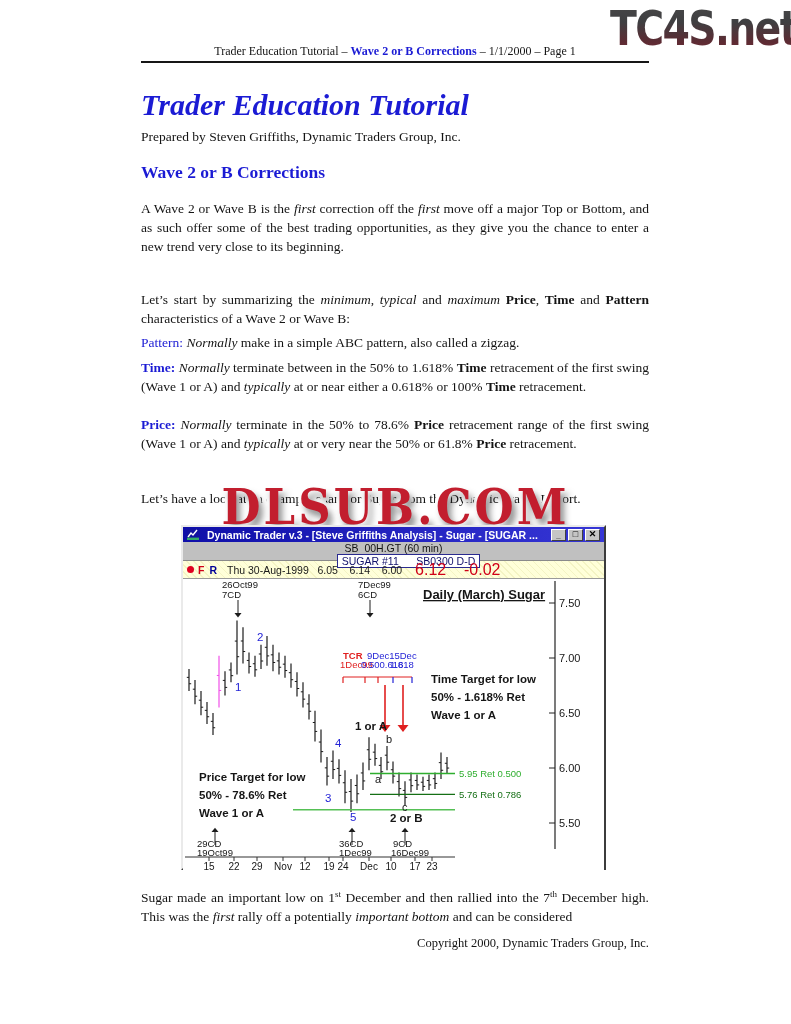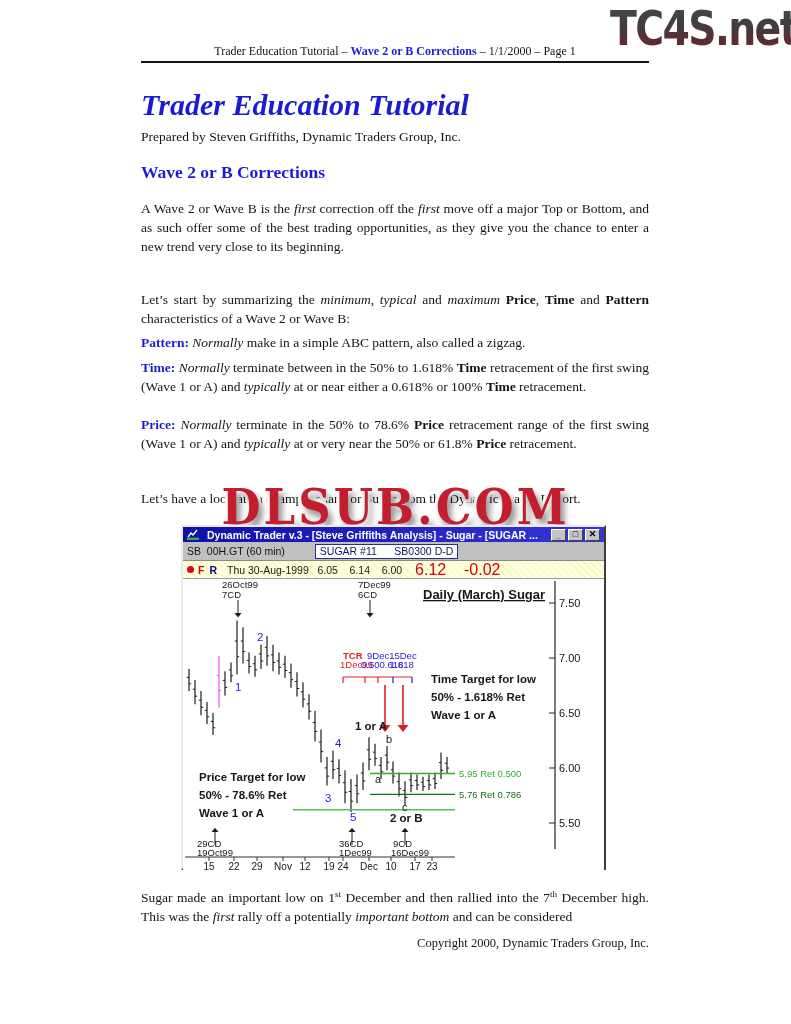--- a/index.html
+++ b/index.html
@@ -48,21 +48,21 @@
     display:flex;align-items:center;gap:8px;padding:0 4px;}
   .app-icon{width:12px;height:11px;flex:0 0 auto;}
   .titlebar-text{flex:1;color:#fff;font-weight:bold;font-size:10.5px;white-space:nowrap;overflow:hidden;}
   .win-btns{display:flex;gap:2px;}
   .win-btn{width:15px;height:12px;background:#c5c5c5;border:1px solid;border-color:#fff #404040 #404040 #fff;
     box-sizing:border-box;display:flex;align-items:flex-end;justify-content:center;
     font-size:8px;font-weight:bold;line-height:9px;color:#000;cursor:default;}
   .win-btn.max{align-items:center;font-size:9px;line-height:1;}
   .win-btn.close{align-items:center;font-size:9px;line-height:1;}
   .row2{height:18px;display:flex;align-items:center;font-size:10.5px;color:#111;
-    padding:0 4px;border-bottom:1px solid #8a8a8a;background:#c0c0c0;}
+    padding:0 20px;border-bottom:1px solid #8a8a8a;background:#c0c0c0;flex-direction:column;}
   .sym-label{white-space:pre;}
   .inst-box{margin-left:30px;background:#fff;border:1px solid #2a2a90;height:13px;line-height:12px;
     padding:0 4px;white-space:pre;color:#10106a;}
   .row3{height:17px;display:flex;align-items:center;gap:4px;padding:0 4px;
     background:repeating-linear-gradient(45deg,#ffffd9 0 4px,#f4f4c4 4px 5px);
     border-bottom:1px solid #9a9a9a;font-weight:bold;font-size:10.5px;}
   .rec-dot{width:7px;height:7px;border-radius:50%;background:#e00020;flex:0 0 auto;}
   .flag-f{color:#d00018;}
   .flag-r{color:#000098;margin-left:1px;}
   .quote-main{color:#1a1a1a;white-space:pre;margin-left:6px;font-weight:normal;font-size:10.5px;}
@@ -81,21 +81,21 @@
 
   <div class="hdr"><span>Trader Education Tutorial – </span><span class="em">Wave 2 or B Corrections</span><span> – 1/1/2000 – Page 1</span></div>
   <div class="hdr-rule"></div>
 
   <div class="doc-title">Trader Education Tutorial</div>
   <div class="prepared">Prepared by Steven Griffiths, Dynamic Traders Group, Inc.</div>
   <div class="sec-head">Wave 2 or B Corrections</div>
 
   <div class="para p1"><span>A Wave 2 or Wave B is the </span><span style="font-style: italic;">first</span><span> correction off the </span><span style="font-style: italic;">first</span><span> move off a major Top or Bottom, and as such offer some of the best trading opportunities, as they give you the chance to enter a new trend very close to its beginning.</span></div>
   <div class="para p2"><span>Let’s start by summarizing the </span><span style="font-style: italic;">minimum</span><span>, </span><span style="font-style: italic;">typical</span><span> and </span><span style="font-style: italic;">maximum</span><span> </span><span style="font-weight: bold;">Price</span><span>, </span><span style="font-weight: bold;">Time</span><span> and </span><span style="font-weight: bold;">Pattern</span><span> characteristics of a Wave 2 or Wave B:</span></div>
-  <div class="para p-pattern"><span style="font-weight: bold; color: rgb(27, 27, 212);">Pattern:</span><span>  </span><span style="font-style: italic;">Normally</span><span> make in a simple ABC pattern, also called a zigzag.</span></div>
+  <div class="para p-pattern"><span style="font-weight: normal; color: rgb(27, 27, 212);">Pattern:</span><span>  </span><span style="font-style: italic;">Normally</span><span> make in a simple ABC pattern, also called a zigzag.</span></div>
   <div class="para p-time"><span style="font-weight: bold; color: rgb(27, 27, 212);">Time:</span><span>   </span><span style="font-style: italic;">Normally</span><span> terminate between in the 50% to 1.618% </span><span style="font-weight: bold;">Time</span><span> retracement of the first swing (Wave 1 or A) and </span><span style="font-style: italic;">typically</span><span> at or near either a 0.618% or 100% </span><span style="font-weight: bold;">Time</span><span> retracement.</span></div>
   <div class="para p-price"><span style="font-weight: bold; color: rgb(27, 27, 212);">Price:</span><span>   </span><span style="font-style: italic;">Normally</span><span> terminate in the 50% to 78.6% </span><span style="font-weight: bold;">Price</span><span> retracement range of the first swing (Wave 1 or A) and </span><span style="font-style: italic;">typically</span><span> at or very near the 50% or 61.8% </span><span style="font-weight: bold;">Price</span><span> retracement.</span></div>
   <div class="para p-look">Let’s have a look at an example chart for Sugar from the Dynamic Trader Report.</div>
 
   <div class="dt-window">
     <div class="titlebar">
       <svg class="app-icon" viewBox="0 0 12 11">
         <rect x="0" y="0" width="12" height="11" fill="#1212a0"></rect>
         <polyline points="1,8 4,4 6,6 10,1" fill="none" stroke="#ffffff" stroke-width="1.4"></polyline>
         <rect x="0" y="8.6" width="12" height="2.4" fill="#3a6"></rect>

